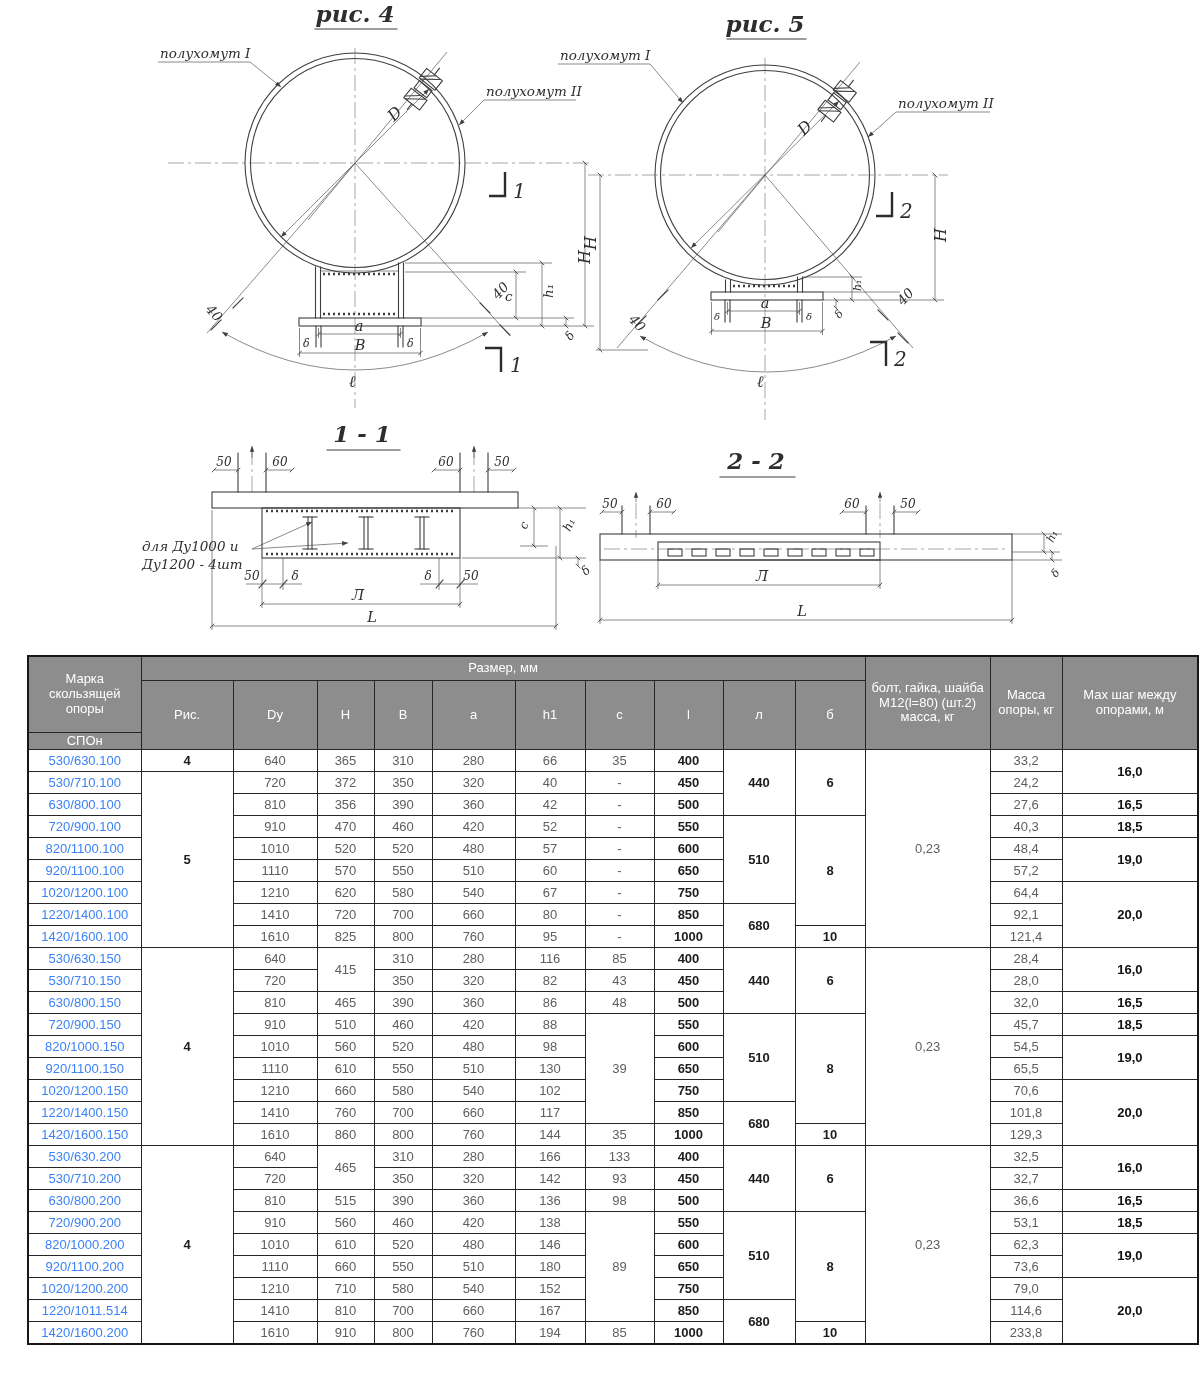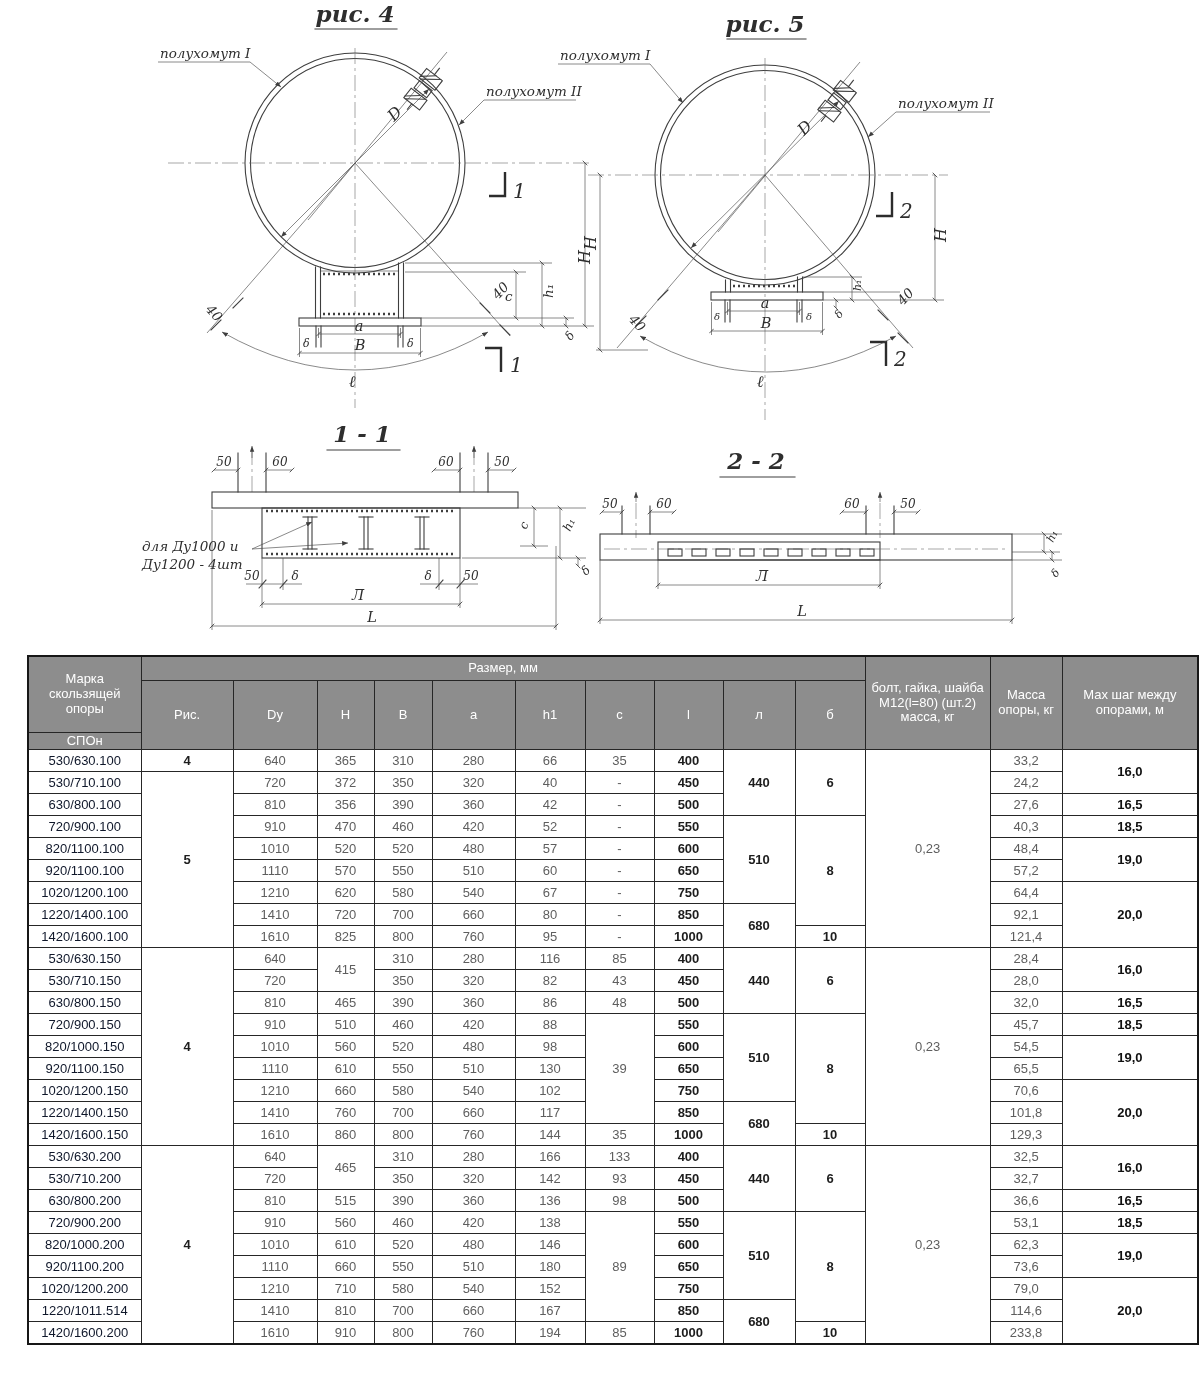--- a/index.html
+++ b/index.html
@@ -16,21 +16,21 @@
   .s14{font-size:14.5px}.s16{font-size:16px}.s20{font-size:20px}
   .ttl{font-size:23px;font-weight:bold;}
   .mid{text-anchor:middle;}
   
   table.spec{border-collapse:collapse;table-layout:fixed;width:1170px;margin:7px 0 8px 27px;border:2px solid #171717;}
   .spec th,.spec td{border:1px solid #262626;text-align:center;vertical-align:middle;padding:0;overflow:hidden;}
   .spec thead th{background:#8d8d8d;color:#ffffff;font-weight:400;font-size:13px;line-height:1.12;padding:1px 2px;}
   .spec thead th.bolt{font-size:13px;}
   .spec tbody tr{height:22px;}
   .spec tbody td{font-size:13px;line-height:1;}
-  td.t-mark{color:#0f172a;}
+  td.t-mark{color:#3b82f6;}
   td.t-num{color:#5e5e5e;}
   td.t-dark{color:#1d1d1d;font-weight:700;}
   td.t-step{color:#101010;font-weight:700;border-radius:21px;}
 </style>
 </head>
 <body>
 
 <svg width="1200" height="648" viewBox="0 0 1200 648">
   <defs>
     <marker id="tk" markerWidth="9" markerHeight="9" refX="4.5" refY="4.5" orient="auto">

